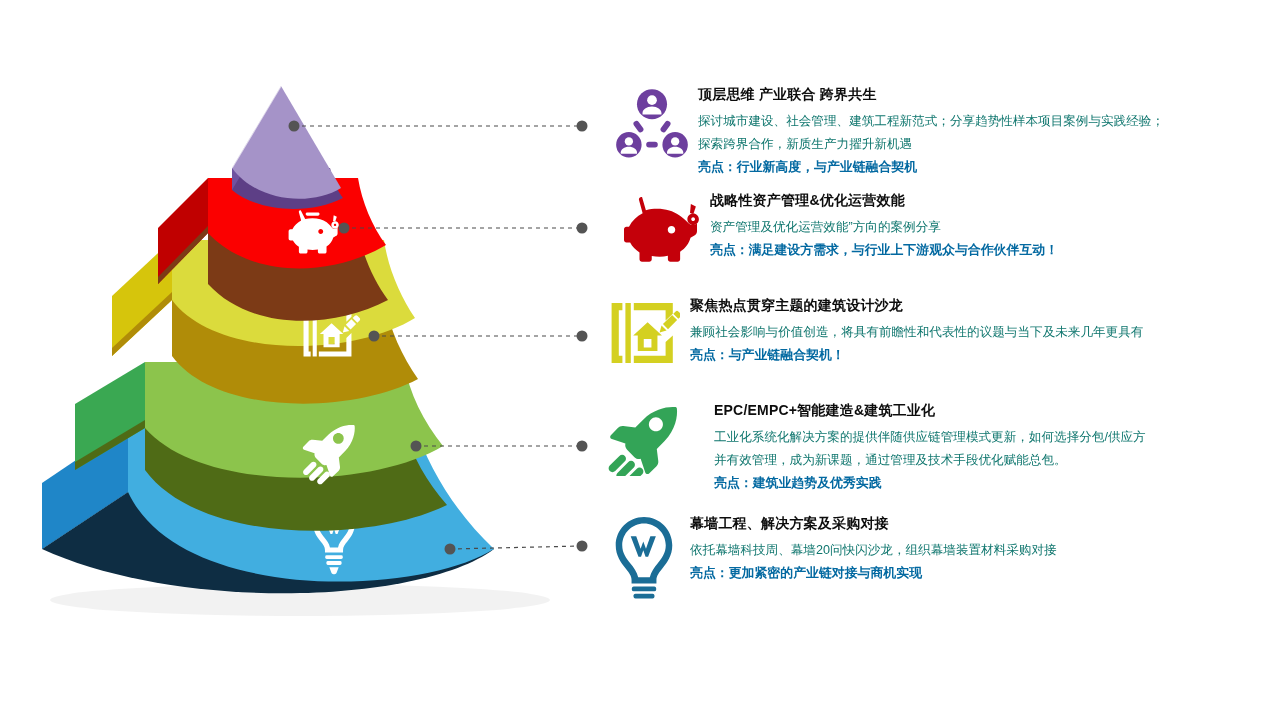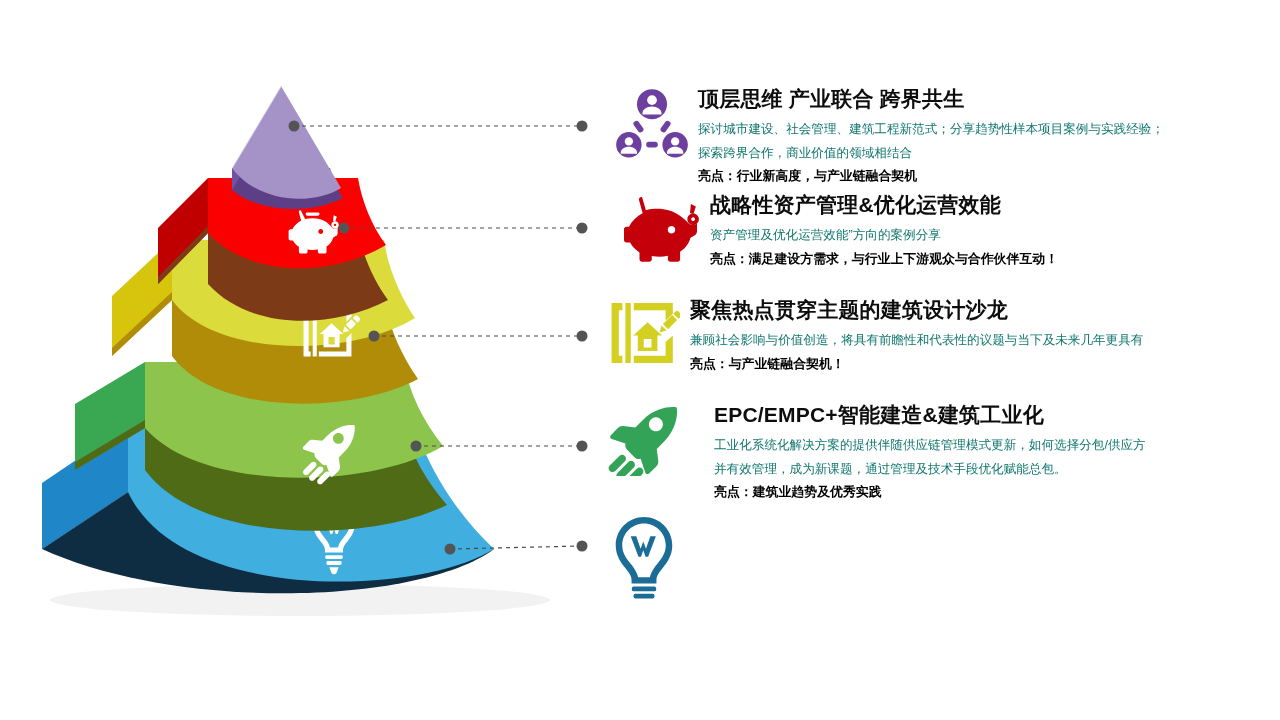--- a/index.html
+++ b/index.html
@@ -44,38 +44,38 @@
     min-width: 88px;
     display: flex;
     align-items: flex-start;
     justify-content: center;
     padding-top: 2px;
   }
   .icon-cell svg { display: block; }
   .text-cell { flex: 1; padding-left: 2px; }
 
   .row-title {
-    font-size: 21px;
+    font-size: 14px;
     font-weight: bold;
     color: #0d0d0d;
     line-height: 1.25;
     margin: 0 0 7px 0;
     letter-spacing: .2px;
   }
   .row-desc {
     font-size: 12.6px;
     color: #0f766e;
     line-height: 1.62;
     margin: 0 0 3px 0;
     max-width: 500px;
   }
   .row-high {
     font-size: 12.9px;
     font-weight: bold;
-    color: #000000;
+    color: #0369a1;
     line-height: 1.5;
     margin: 2px 0 0 0;
   }
 
   
   #row-0 { left: 608px; top: 86px; }
   #row-1 { left: 620px; top: 192px; }
   #row-2 { left: 600px; top: 297px; }
   #row-3 { left: 600px; top: 402px; gap: 24px; }
   #row-4 { left: 600px; top: 515px; }
@@ -284,21 +284,21 @@
           <circle cx="12" cy="46.2" r="3.6"></circle>
           <path d="M12 50.8 c-3.9 0 -7.0 2.2 -7.0 4.8 l0 1.2 l14 0 l0 -1.2 C19 53 15.9 50.8 12 50.8 z"></path>
           <circle cx="52" cy="46.2" r="3.6"></circle>
           <path d="M52 50.8 c-3.9 0 -7.0 2.2 -7.0 4.8 l0 1.2 l14 0 l0 -1.2 C59 53 55.9 50.8 52 50.8 z"></path>
         </g>
       </svg>
     </div>
     <div class="text-cell">
       <h2 class="row-title">顶层思维 产业联合 跨界共生</h2>
       <p class="row-desc">探讨城市建设、社会管理、建筑工程新范式；分享趋势性样本项目案例与实践经验；</p>
-      <p class="row-desc">探索跨界合作，商业价值的领域相结合</p>
+      <p class="row-desc">探索跨界合作，新质生产力擢升新机遇</p>
       <p class="row-high">亮点：行业新高度，与产业链融合契机</p>
     </div>
   </div>
 
   <div class="row" id="row-1">
     <div class="icon-cell">
       <svg width="80" height="70" viewBox="0 0 64 56">
         <g fill="#c4000a">
           <path d="M14.5 2.5 C13.0 2.0 11.6 3.3 12.0 4.8 l2.9 10.6
                    C10.2 17.8 6.3 21.5 4.0 26.2 L1.9 26.2 C0.9 26.2 0 27.1 0 28.2 l0 8.6
@@ -391,15 +391,20 @@
                    C7.4 29.1 4.6 25.5 4.6 20 C4.6 11.5 11.5 4.6 20 4.6 z"></path>
           <rect x="11.4" y="49.2" width="17.2" height="3.4" rx="1.3"></rect>
           <rect x="12.6" y="54.2" width="14.8" height="3.4" rx="1.3"></rect>
           <path d="M15.2 59.4 l9.6 0 l-1.9 4.6 c-0.4 0.9 -1.2 1.5 -2.2 1.5 l-1.4 0
                    c-1.0 0 -1.8 -0.6 -2.2 -1.5 z"></path>
           <path d="M10.6 13.6 l3.9 0 l3.1 8.8 l1.9 -5.1 l1.9 5.1 l3.1 -8.8 l3.9 0
                    l-5.5 14.6 l-1.8 0 l-1.6 -4.7 l-1.6 4.7 l-1.8 0 z"></path>
         </g>
       </svg>
     </div>
+    <div class="text-cell">
+      <h2 class="row-title">幕墙工程、解决方案及采购对接</h2>
+      <p class="row-desc">依托幕墙科技周、幕墙20问快闪沙龙，组织幕墙装置材料采购对接</p>
+      <p class="row-high">亮点：更加紧密的产业链对接与商机实现</p>
+    </div>
   </div>
 
 </div>
 
 </body></html>

